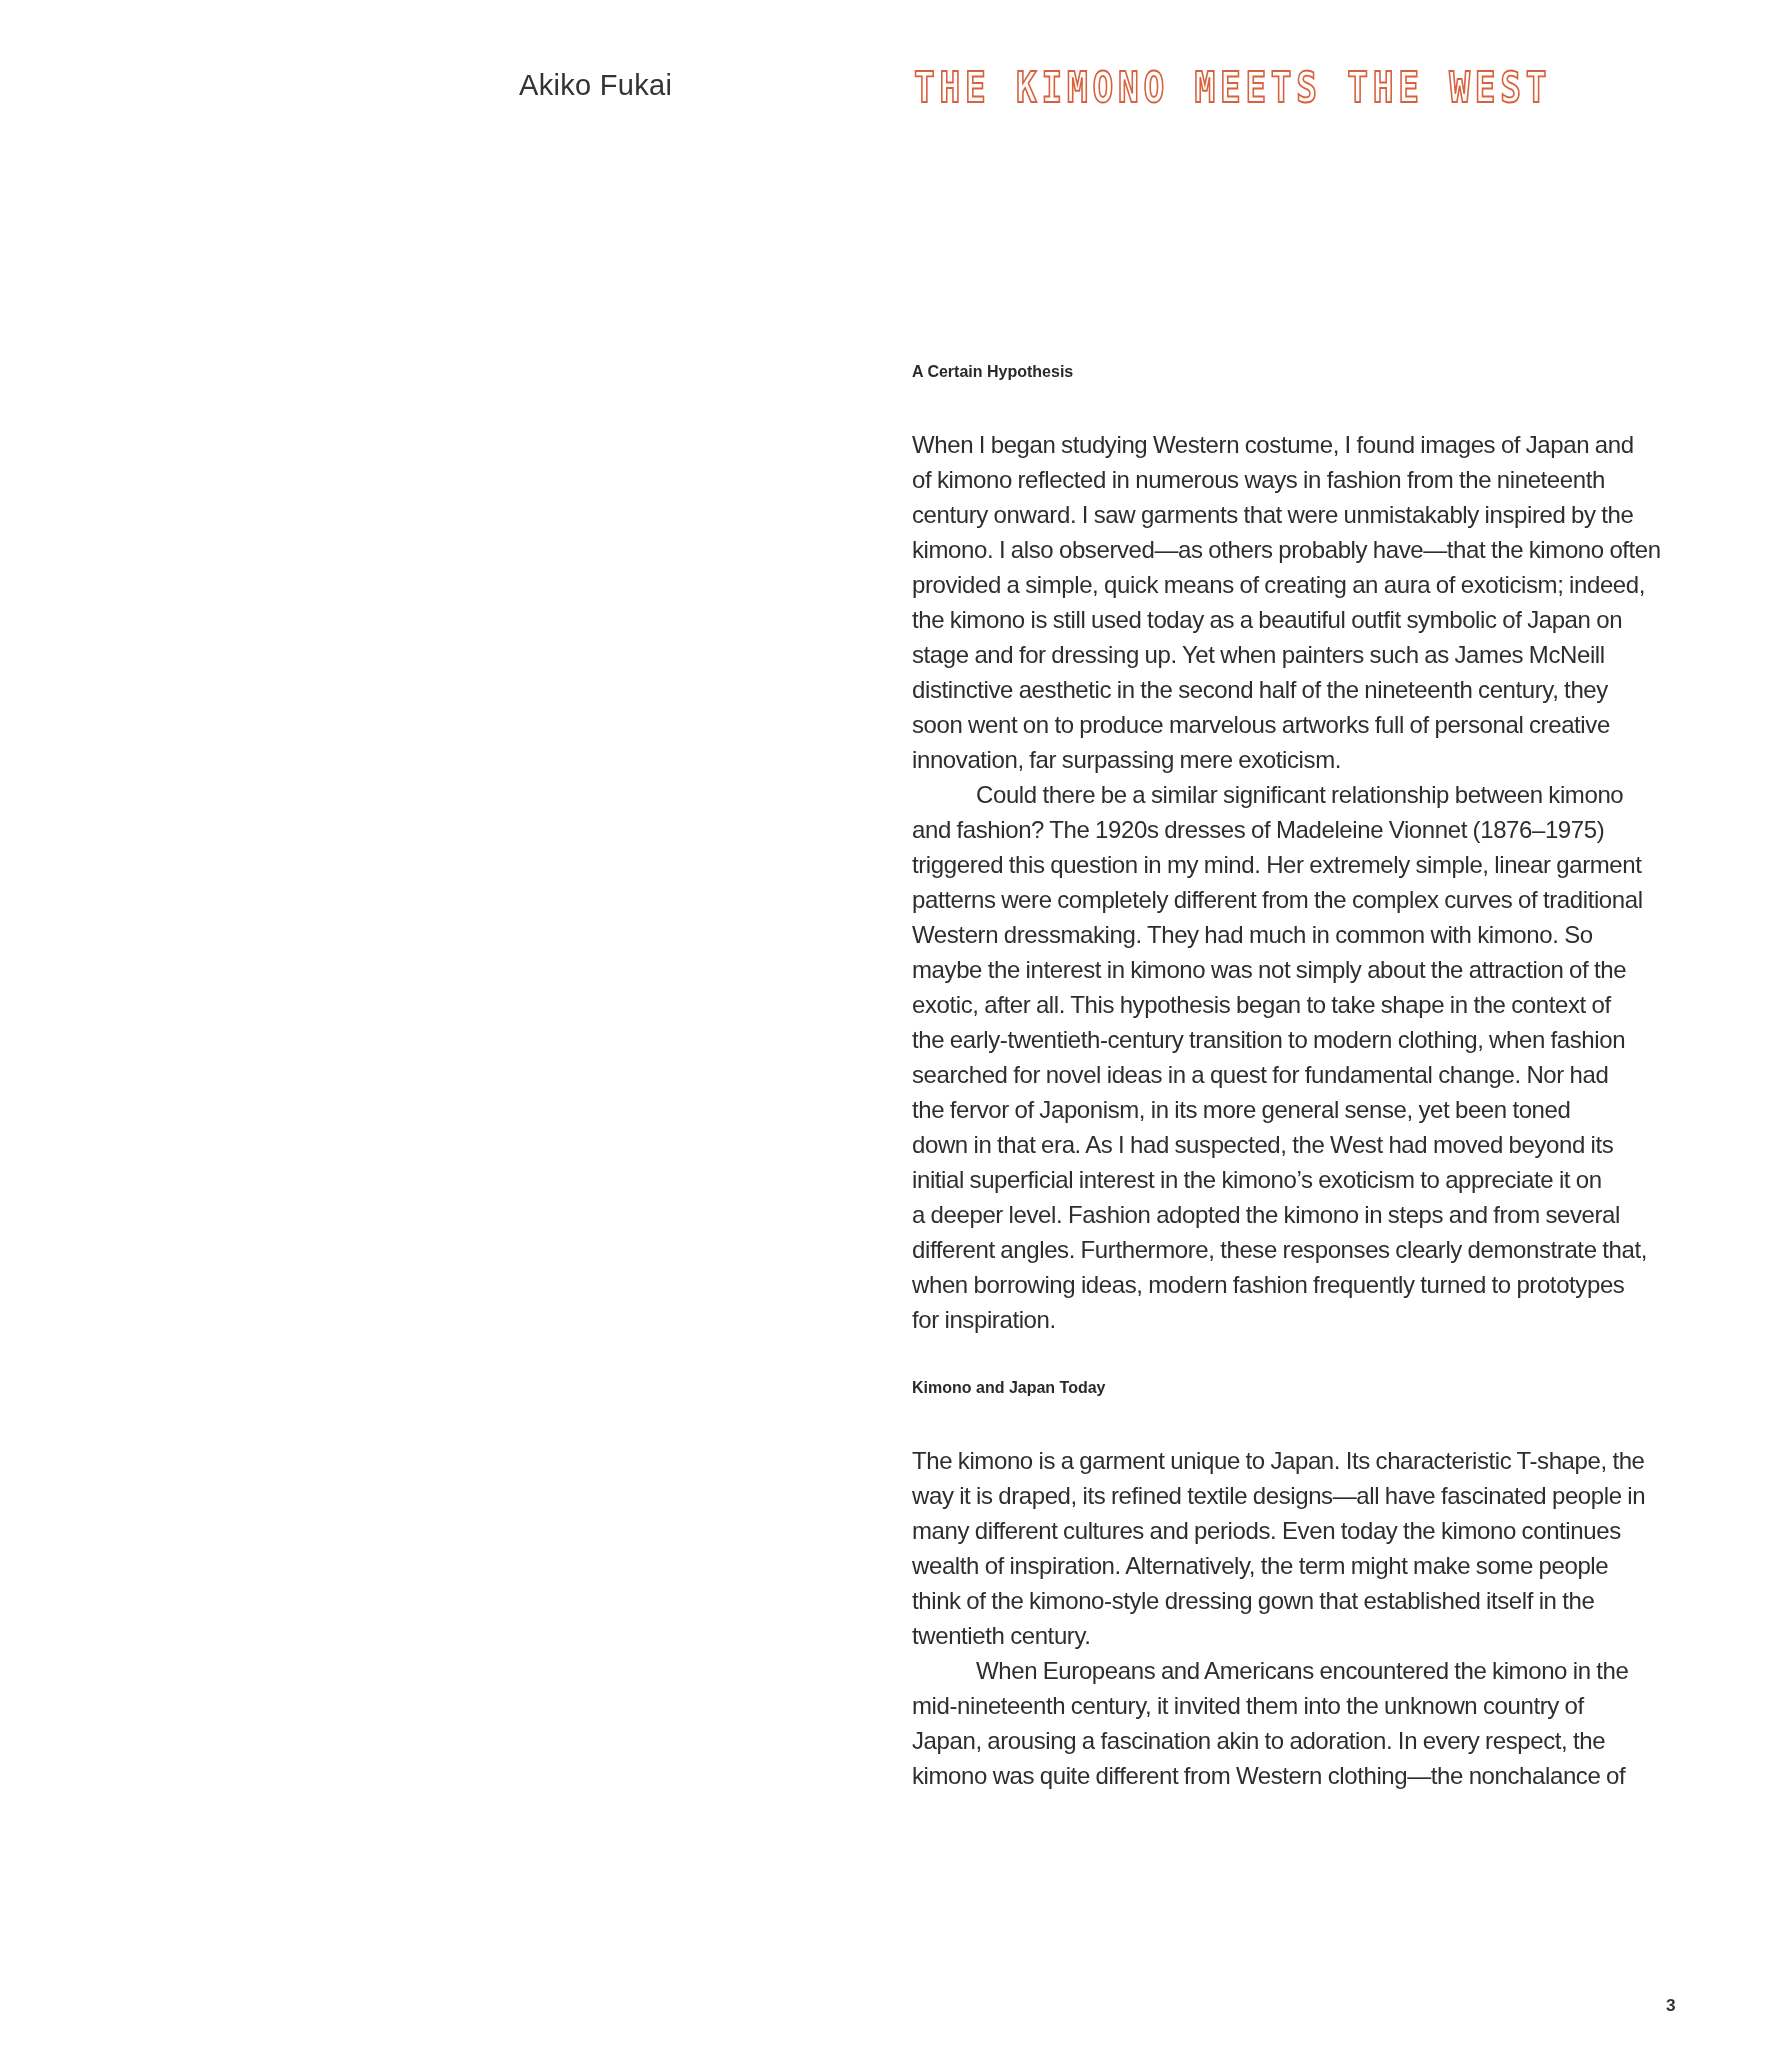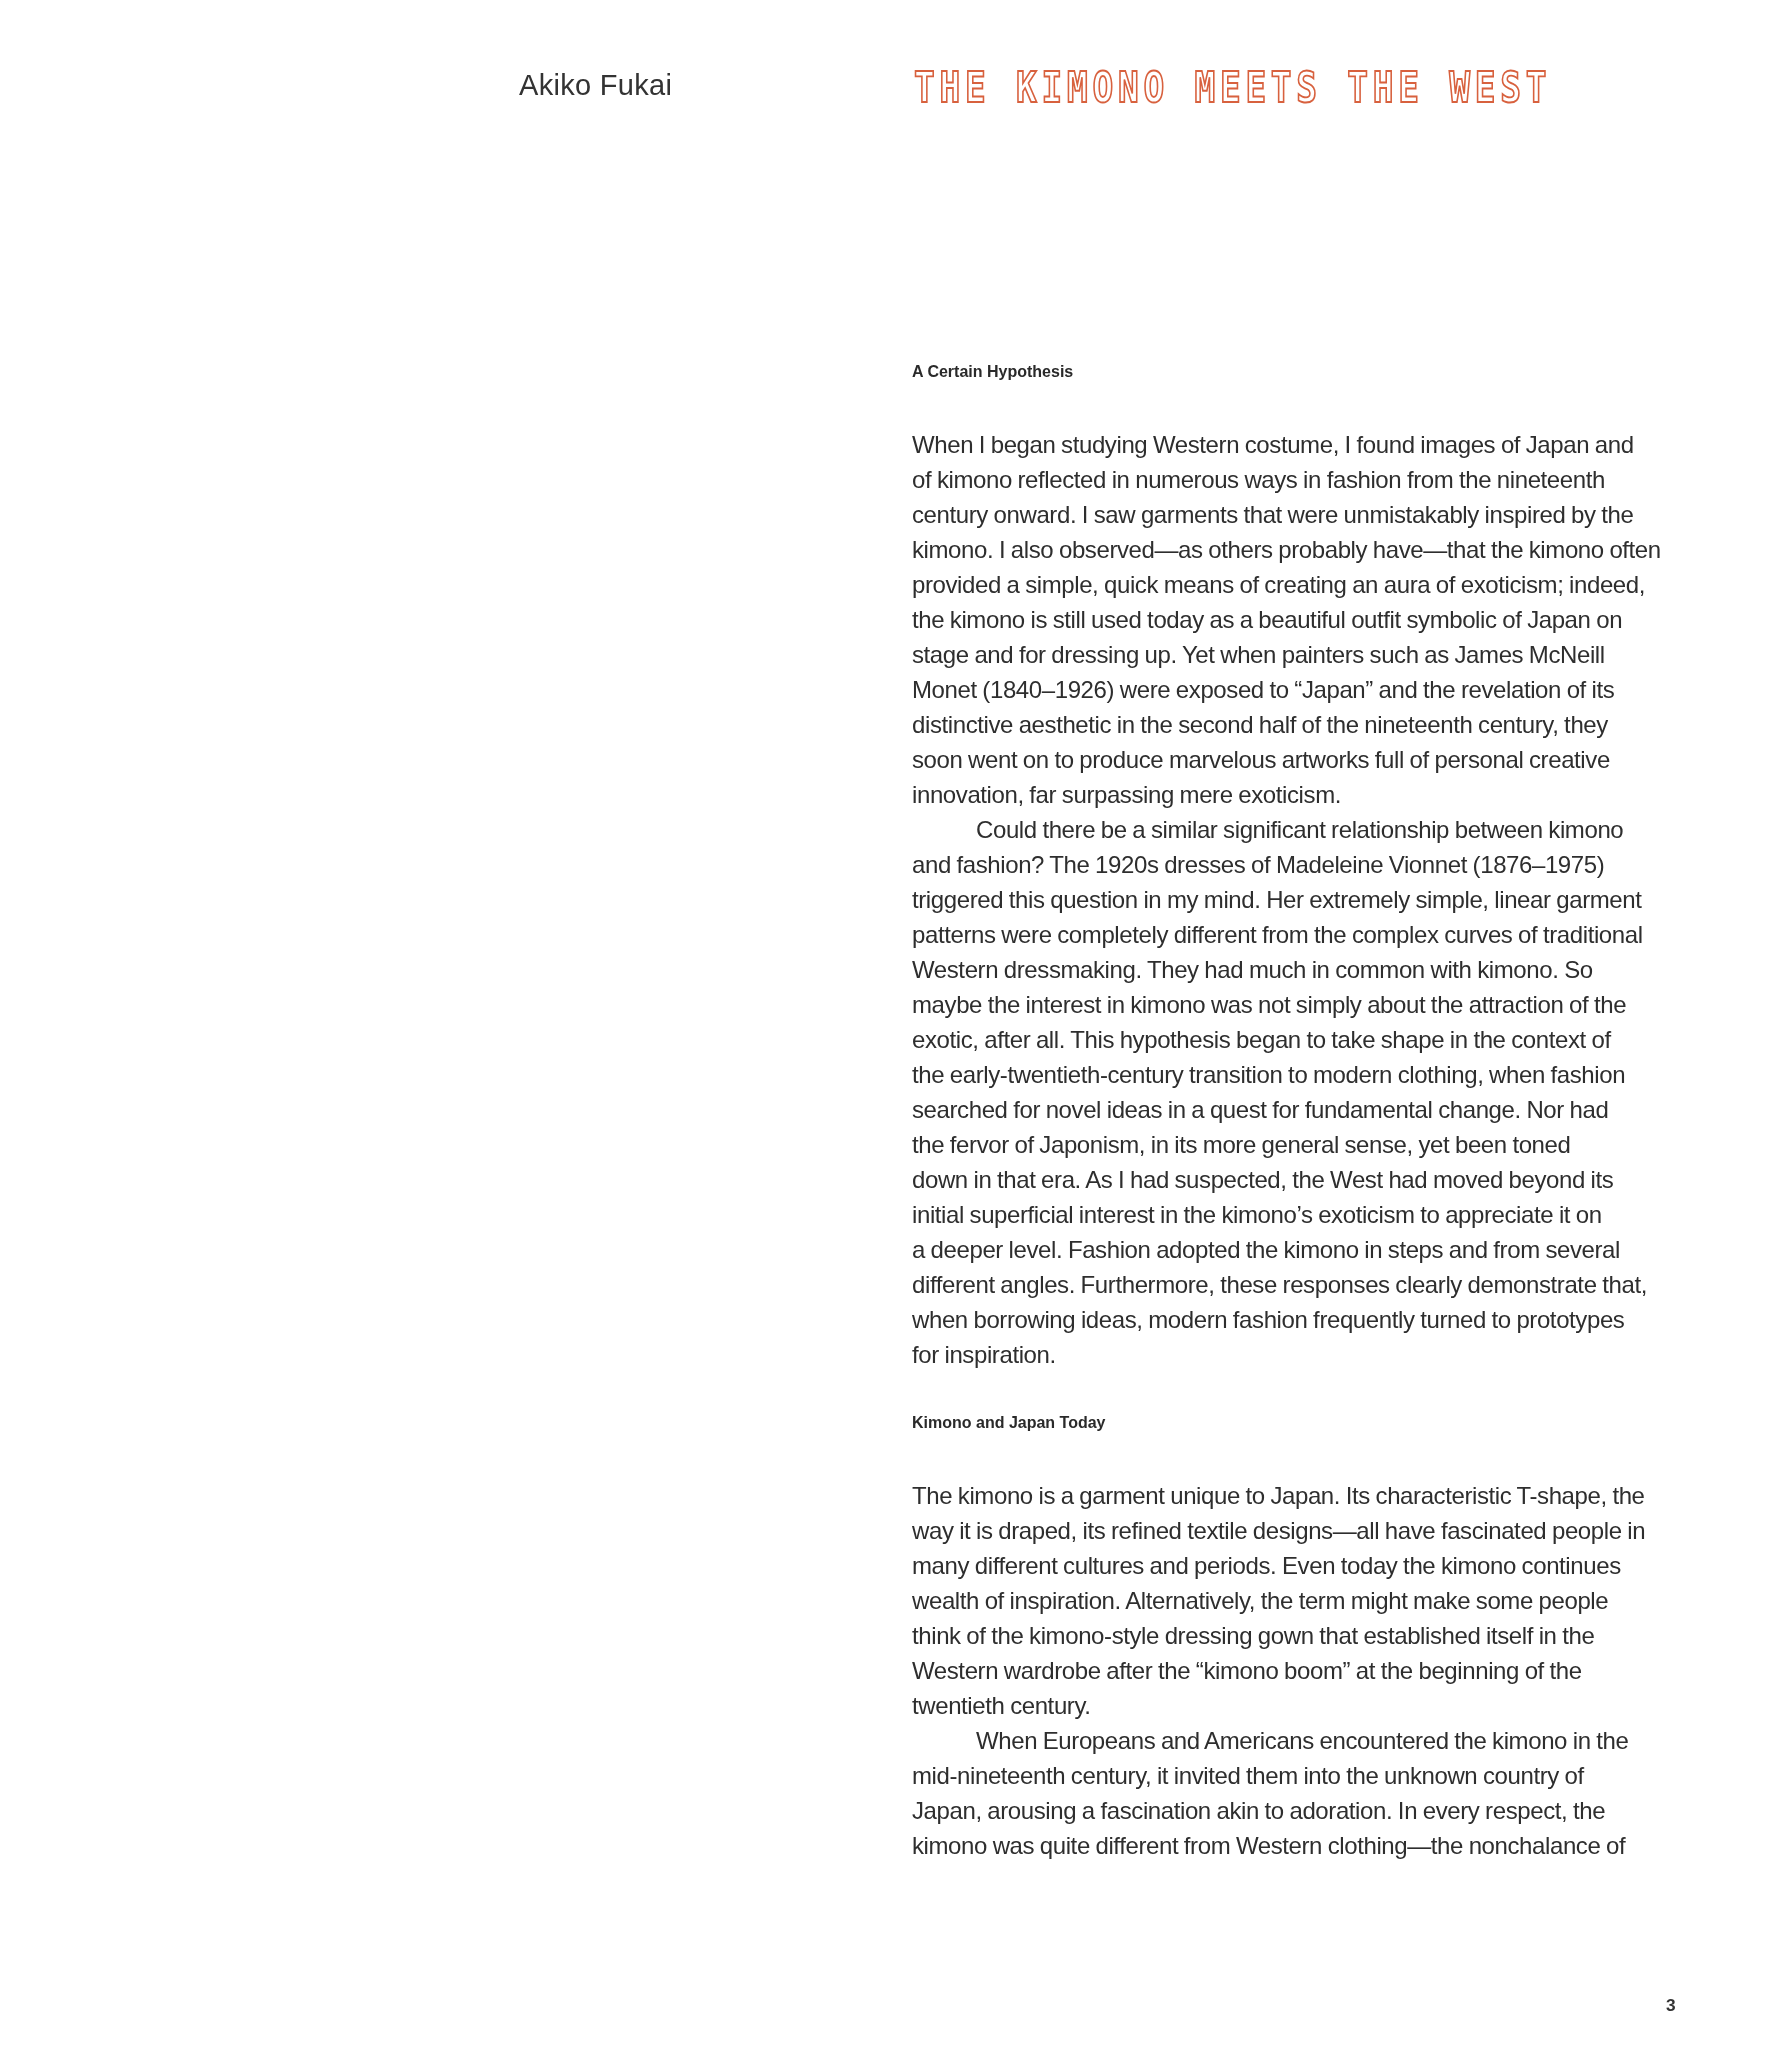--- a/index.html
+++ b/index.html
@@ -86,21 +86,20 @@
 <div class="column">
   <h2 class="section-heading heading-1">A Certain Hypothesis</h2>
   <p class="para" id="s0p0">
       <span class="line">When I began studying Western costume, I found images of Japan and</span>
       <span class="line">of kimono reflected in numerous ways in fashion from the nineteenth</span>
       <span class="line">century onward. I saw garments that were unmistakably inspired by the</span>
       <span class="line">kimono. I also observed—as others probably have—that the kimono often</span>
       <span class="line">provided a simple, quick means of creating an aura of exoticism; indeed,</span>
       <span class="line">the kimono is still used today as a beautiful outfit symbolic of Japan on</span>
       <span class="line">stage and for dressing up. Yet when painters such as James McNeill</span>
-      <span class="line">Monet (1840–1926) were exposed to “Japan” and the revelation of its</span>
       <span class="line">distinctive aesthetic in the second half of the nineteenth century, they</span>
       <span class="line">soon went on to produce marvelous artworks full of personal creative</span>
       <span class="line">innovation, far surpassing mere exoticism.</span>
     </p>
   <p class="para indent" id="s0p1">
       <span class="line">Could there be a similar significant relationship between kimono</span>
       <span class="line">and fashion? The 1920s dresses of Madeleine Vionnet (1876–1975)</span>
       <span class="line">triggered this question in my mind. Her extremely simple, linear garment</span>
       <span class="line">patterns were completely different from the complex curves of traditional</span>
       <span class="line">Western dressmaking. They had much in common with kimono. So</span>
@@ -117,21 +116,20 @@
       <span class="line">for inspiration.</span>
     </p>
 
   <h2 class="section-heading heading-2">Kimono and Japan Today</h2>
   <p class="para" id="s1p0">
       <span class="line">The kimono is a garment unique to Japan. Its characteristic T-shape, the</span>
       <span class="line">way it is draped, its refined textile designs—all have fascinated people in</span>
       <span class="line">many different cultures and periods. Even today the kimono continues</span>
       <span class="line">wealth of inspiration. Alternatively, the term might make some people</span>
       <span class="line">think of the kimono-style dressing gown that established itself in the</span>
-      <span class="line">Western wardrobe after the “kimono boom” at the beginning of the</span>
       <span class="line">twentieth century.</span>
     </p>
   <p class="para indent" id="s1p1">
       <span class="line">When Europeans and Americans encountered the kimono in the</span>
       <span class="line">mid-nineteenth century, it invited them into the unknown country of</span>
       <span class="line">Japan, arousing a fascination akin to adoration. In every respect, the</span>
       <span class="line">kimono was quite different from Western clothing—the nonchalance of</span>
     </p>
 </div>
 

